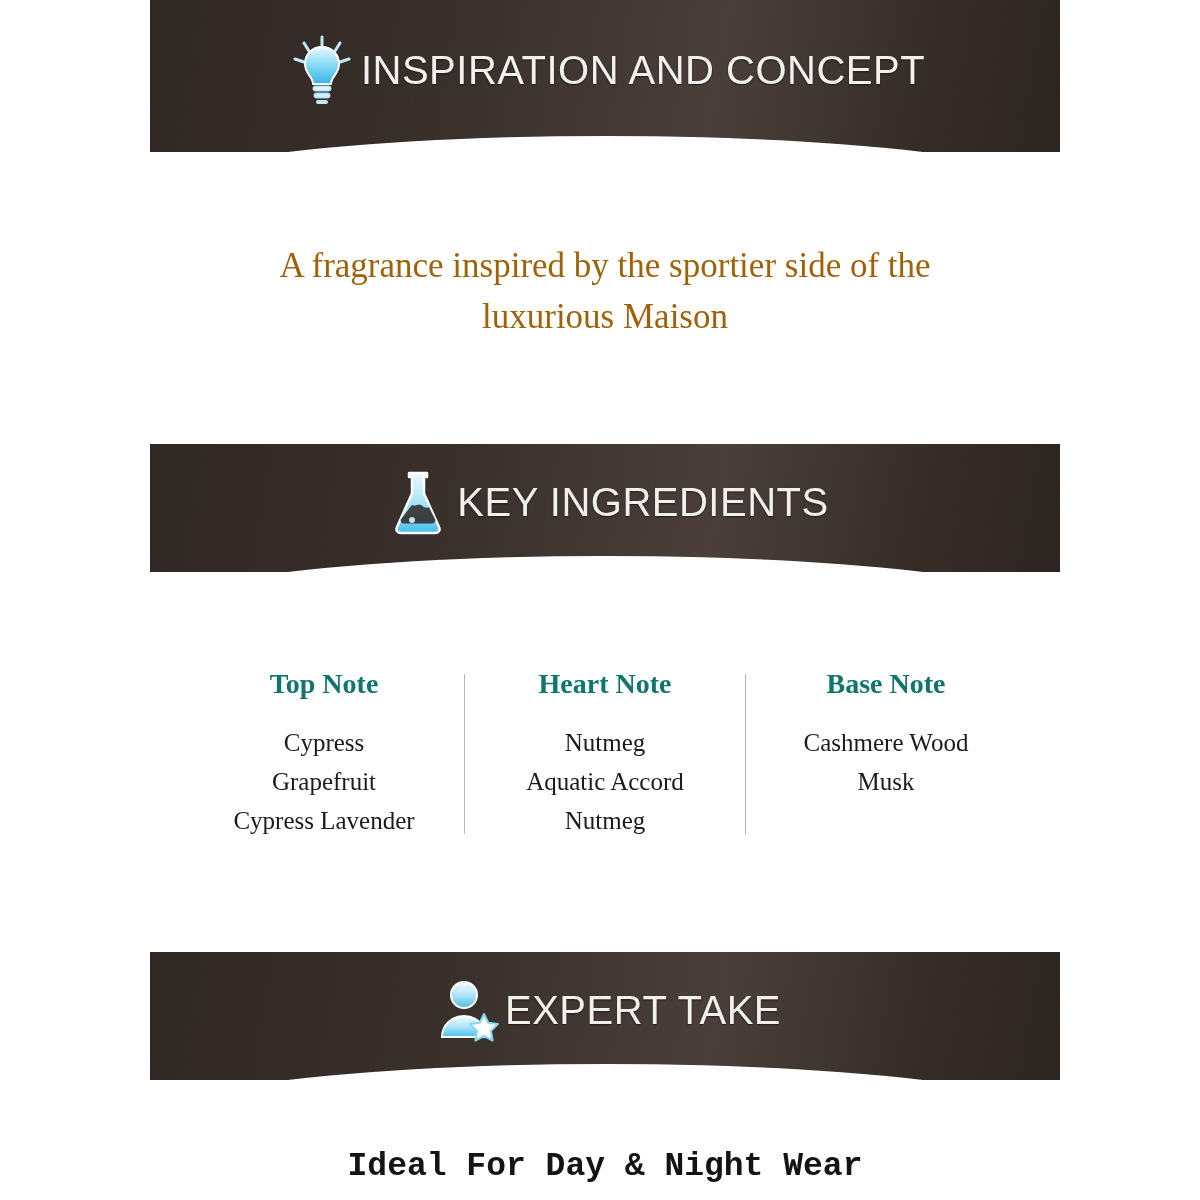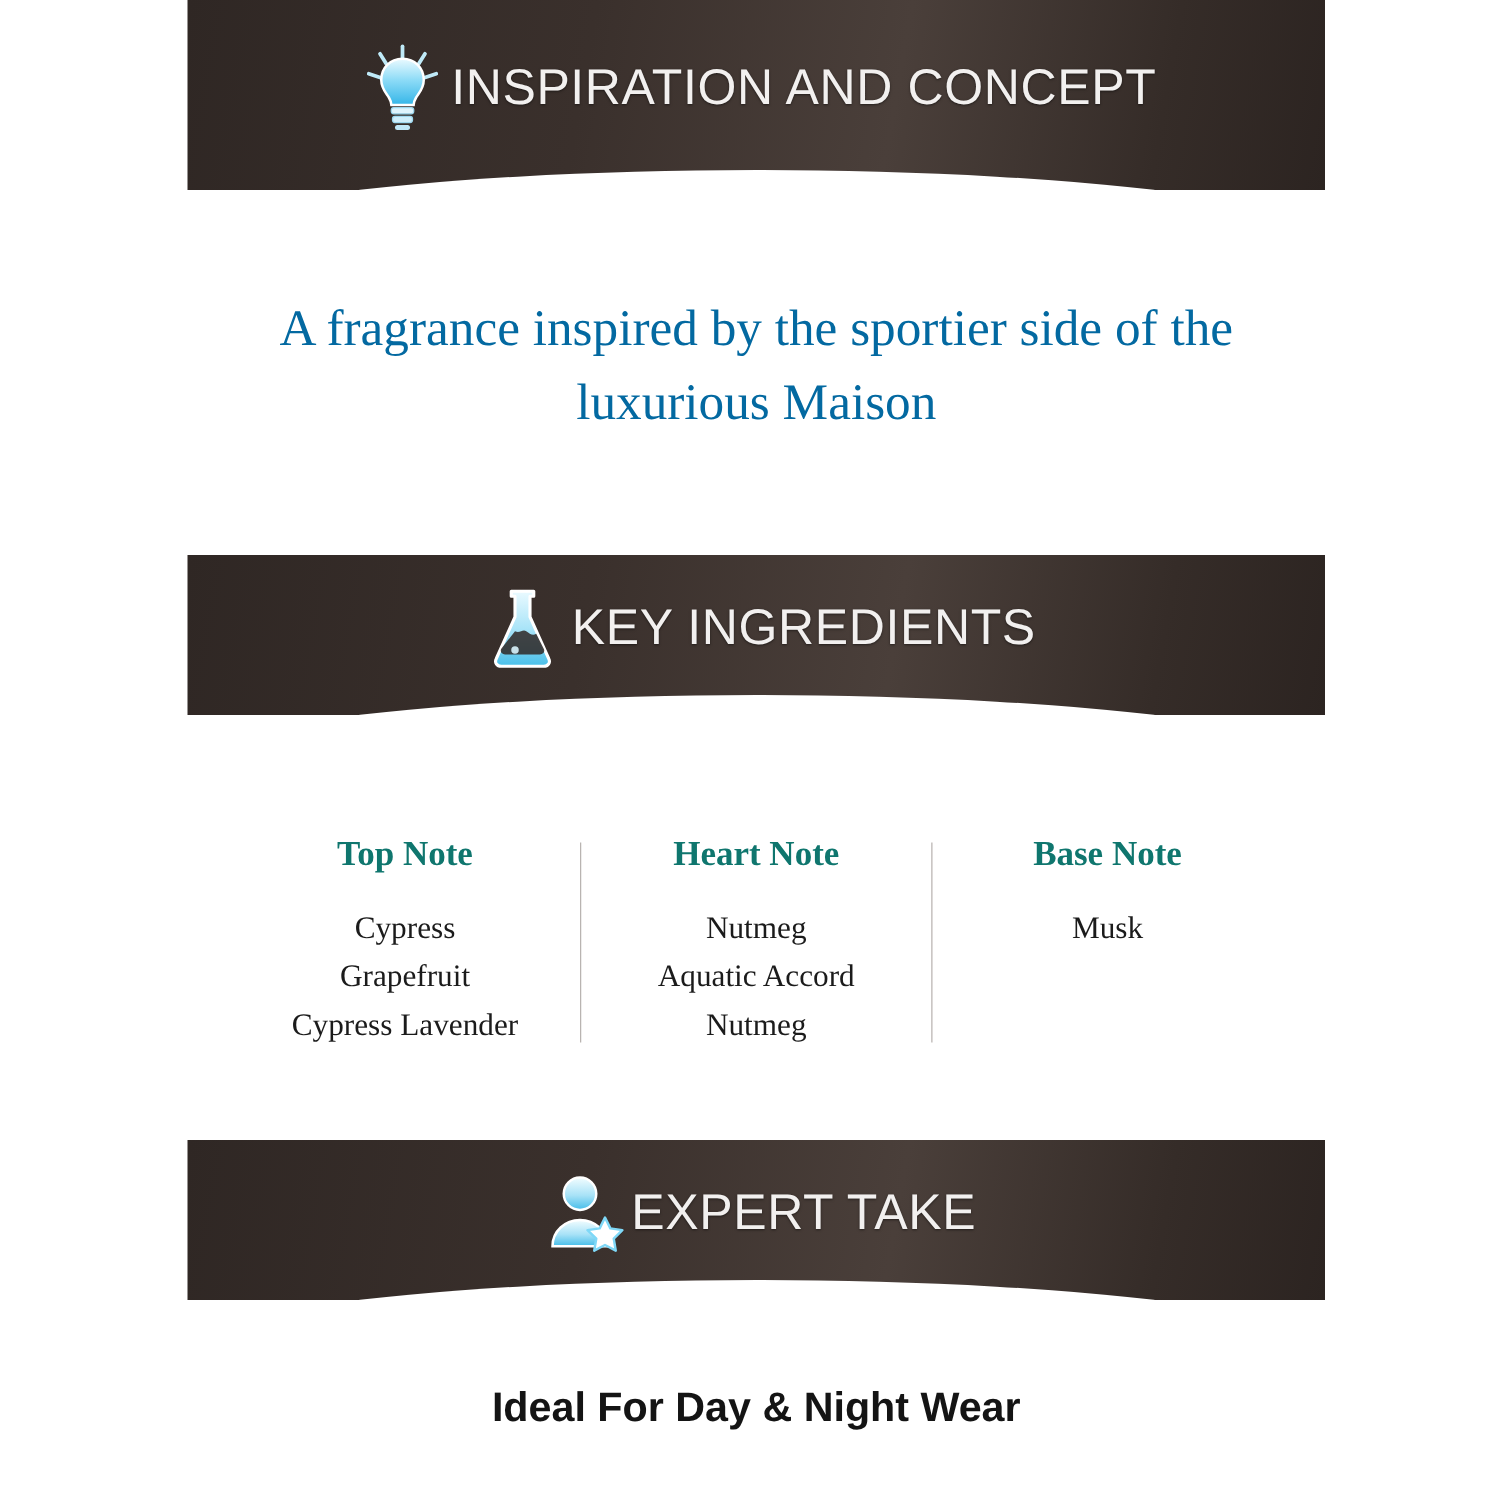--- a/index.html
+++ b/index.html
@@ -68,37 +68,37 @@
   }
   .banner-icon {
     width: 74px;
     height: 74px;
     flex: 0 0 auto;
     display: block;
   }
 
   #banner-inspiration { height: 152px; }
   #banner-ingredients { height: 128px; margin-top: 12px; }
-  #banner-expert { height: 128px; }
+  #banner-expert { height: 128px; margin-top: 40px; }
 
   
   .inspiration-block {
     height: 280px;
     display: flex;
     align-items: center;
     justify-content: center;
     padding: 0 60px;
     box-sizing: border-box;
   }
   .inspiration-text {
     font-family: "Liberation Serif", serif;
-    font-size: 41px;
+    font-size: 35px;
     line-height: 1.45;
     text-align: center;
-    color: #0369a1;
+    color: #a16207;
     max-width: 820px;
   }
 
   
   .notes-block {
     height: 340px;
     display: flex;
     align-items: flex-start;
     justify-content: center;
     padding-top: 96px;
@@ -138,21 +138,21 @@
   }
 
   
   .expert-block {
     height: 172px;
     display: flex;
     align-items: center;
     justify-content: center;
   }
   .expert-text {
-    font-family: Liberation Sans, sans-serif;
+    font-family: Liberation Mono, monospace;
     font-weight: bold;
     font-size: 33px;
     color: #141414;
     text-align: center;
   }
 </style>
 </head>
 <body>
 
 <div class="page">
@@ -226,20 +226,21 @@
           <div class="note-title">Heart Note</div>
           <div class="note-item">Nutmeg</div>
           <div class="note-item">Aquatic Accord</div>
           <div class="note-item">Nutmeg</div>
         </div>
 
         <div class="note-divider"></div>
 
         <div class="note-col">
           <div class="note-title">Base Note</div>
+          <div class="note-item">Cashmere Wood</div>
           <div class="note-item">Musk</div>
         </div>
 
       </div>
     </div>
 
     <div class="banner" id="banner-expert">
       <div class="banner-inner">
         <span class="banner-icon">
           <svg class="banner-icon" viewBox="0 0 74 74" xmlns="http://www.w3.org/2000/svg">

